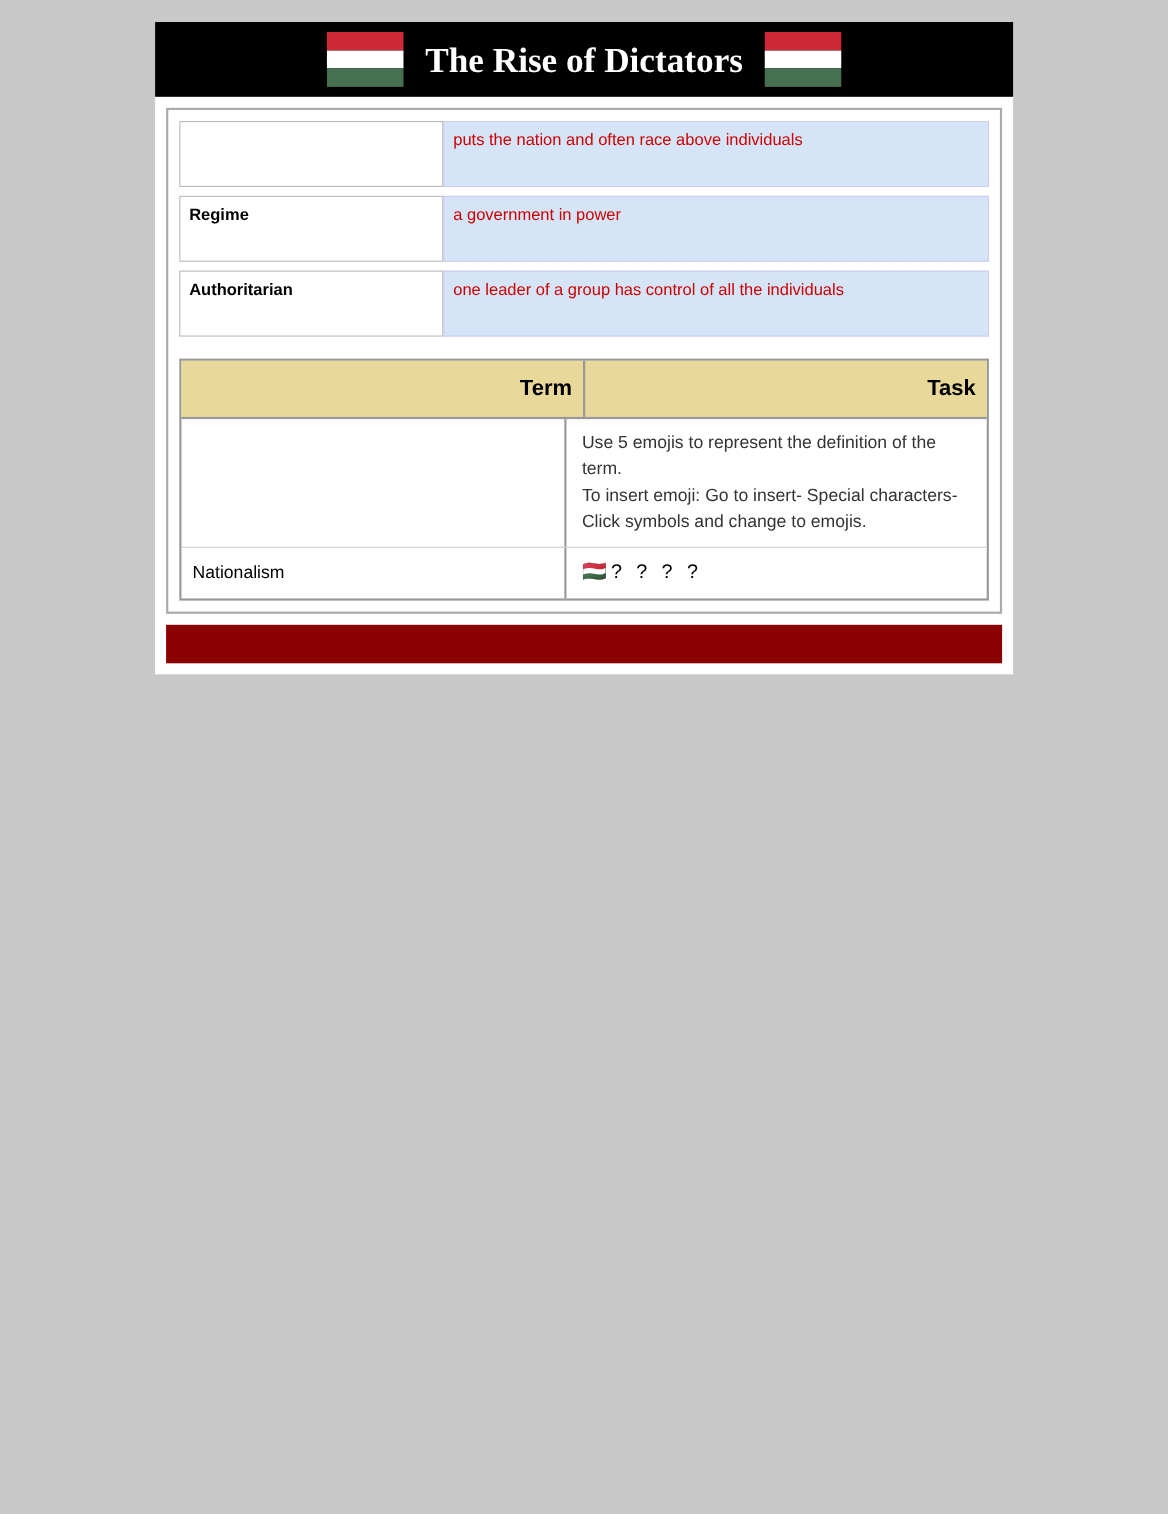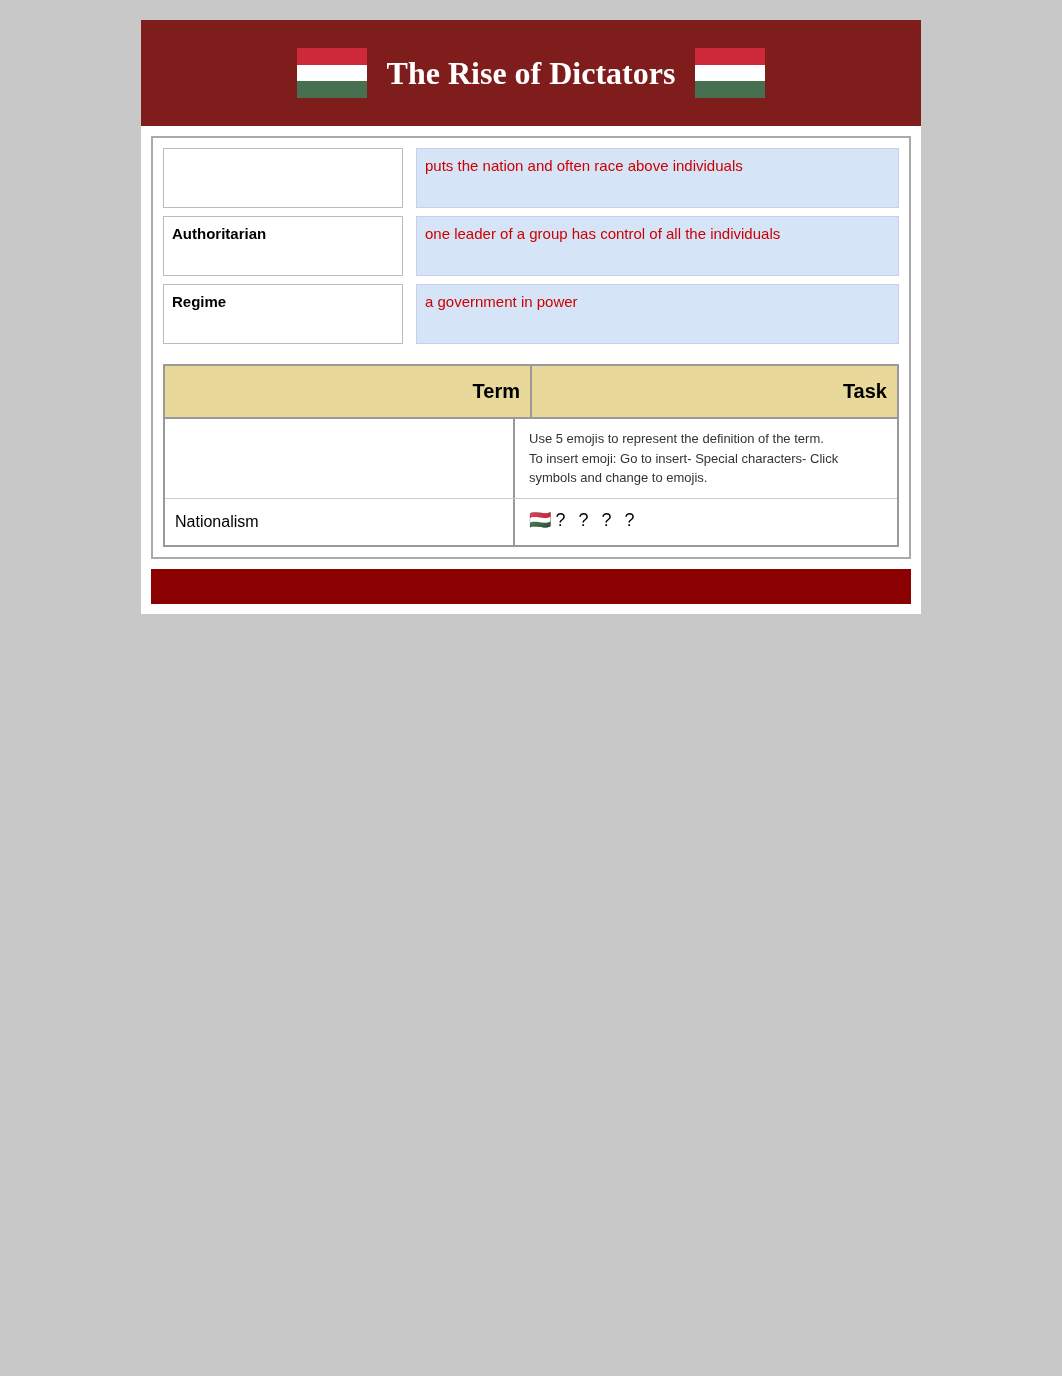--- a/index.html
+++ b/index.html
@@ -10,22 +10,22 @@
       justify-content: center;
       align-items: flex-start;
       min-height: 1376px;
       padding: 20px 0;
     }
     .page-wrapper {
       width: 780px;
       background: #fff;
     }
     .header {
-      background: #7f1d1d;
-      padding: 28px 20px;
+      background: #000000;
+      padding: 9px 20px;
       display: flex;
       align-items: center;
       justify-content: center;
       gap: 20px;
     }
     .flag-icon {
       width: 70px;
       height: 50px;
     }
     .header-title {
@@ -50,21 +50,20 @@
       border: 1px solid #bbb;
       padding: 8px;
       background: #fff;
     }
     .vocab-right {
       flex: 1;
       border: 1px solid #cce;
       background: #d6e4f7;
       padding: 8px;
       min-height: 60px;
-      margin-left: 13px;
     }
     .vocab-term {
       font-size: 15px;
       font-weight: bold;
       color: #000;
     }
     .vocab-def {
       font-size: 15px;
       color: #cc0000;
     }
@@ -109,21 +108,21 @@
       align-items: center;
       justify-content: flex-start;
     }
     .table-task-cell {
       flex: 1;
       padding: 10px 14px;
       font-size: 14px;
       color: #000;
     }
     .task-instructions {
-      font-size: 13px;
+      font-size: 16px;
       color: #333;
       line-height: 1.5;
     }
     .emoji-row {
       font-size: 18px;
       margin-top: 6px;
       letter-spacing: 4px;
     }
     .footer-bar {
       background: #8b0000;
@@ -158,33 +157,33 @@
       <div class="vocab-left">
         <span class="vocab-term"></span>
       </div>
       <div class="vocab-right">
         <span class="vocab-def">puts the nation and often race above individuals</span>
       </div>
     </div>
 
     <div class="vocab-row">
       <div class="vocab-left">
+        <span class="vocab-term">Regime</span>
+      </div>
+      <div class="vocab-right">
+        <span class="vocab-def">a government in power</span>
+      </div>
+    </div>
+
+    <div class="vocab-row">
+      <div class="vocab-left">
         <span class="vocab-term">Authoritarian</span>
       </div>
       <div class="vocab-right">
         <span class="vocab-def">one leader of a group has control of all the individuals</span>
-      </div>
-    </div>
-
-    <div class="vocab-row">
-      <div class="vocab-left">
-        <span class="vocab-term">Regime</span>
-      </div>
-      <div class="vocab-right">
-        <span class="vocab-def">a government in power</span>
       </div>
     </div>
 
     <div class="vocab-row">
     </div>
 
     <div class="table-section">
 
       <div class="table-header-row">
         <div class="table-header-cell">

